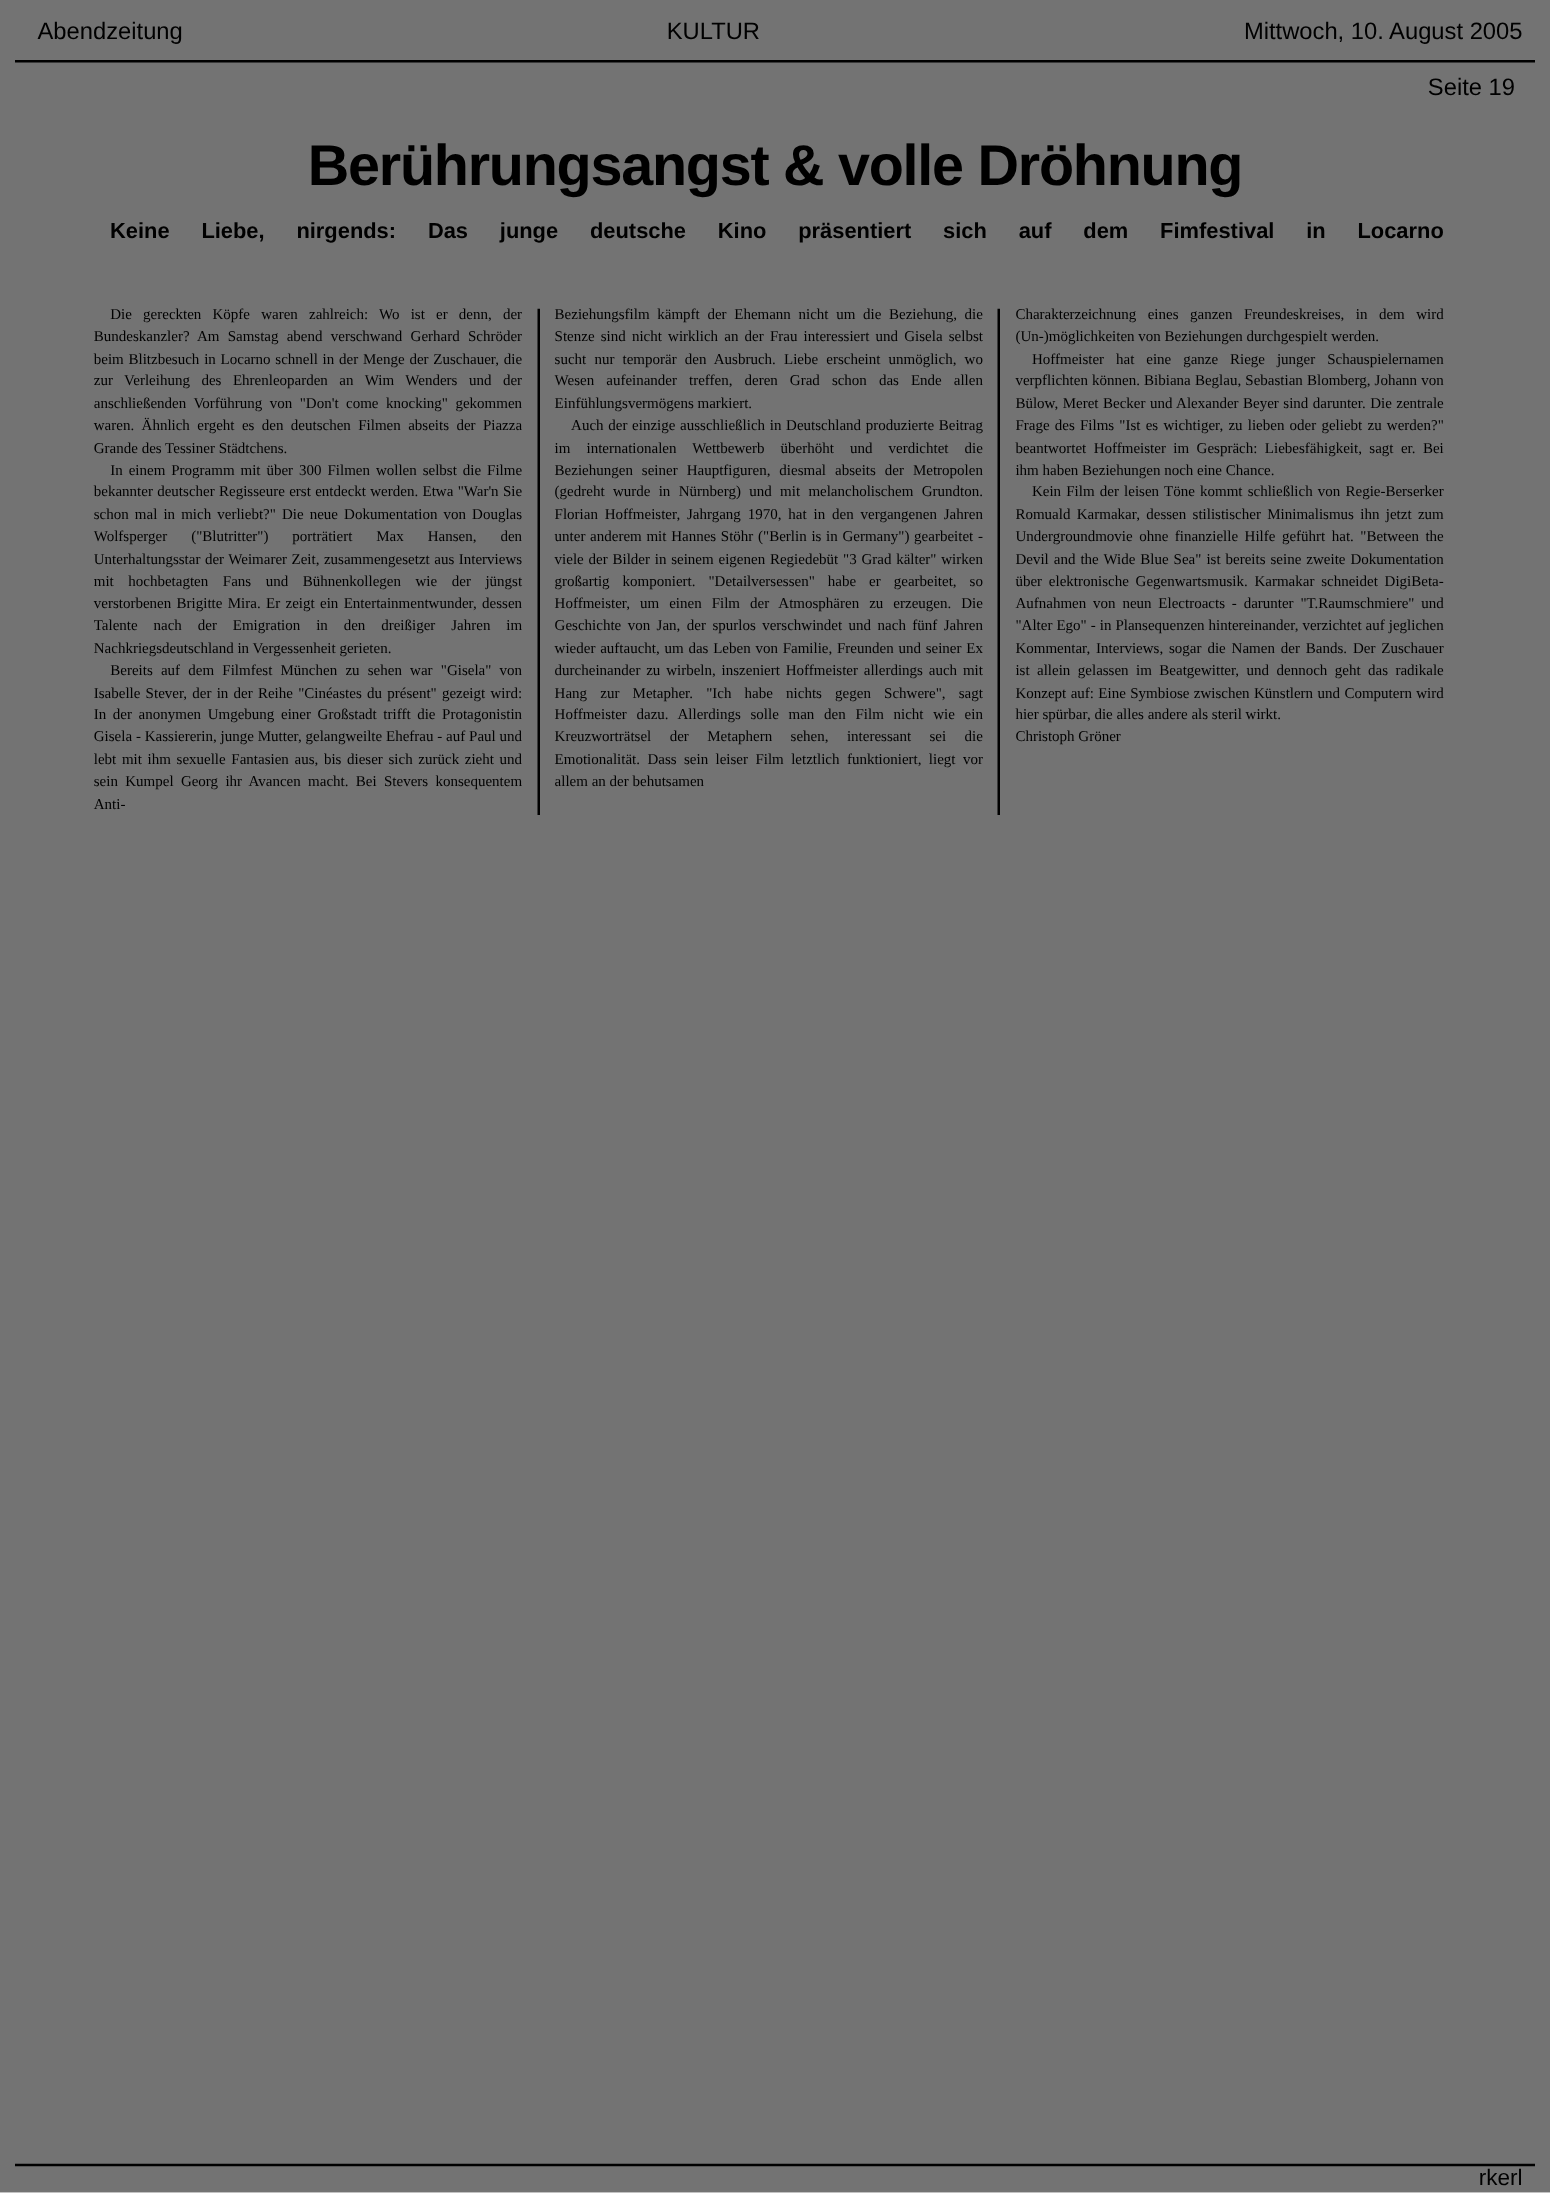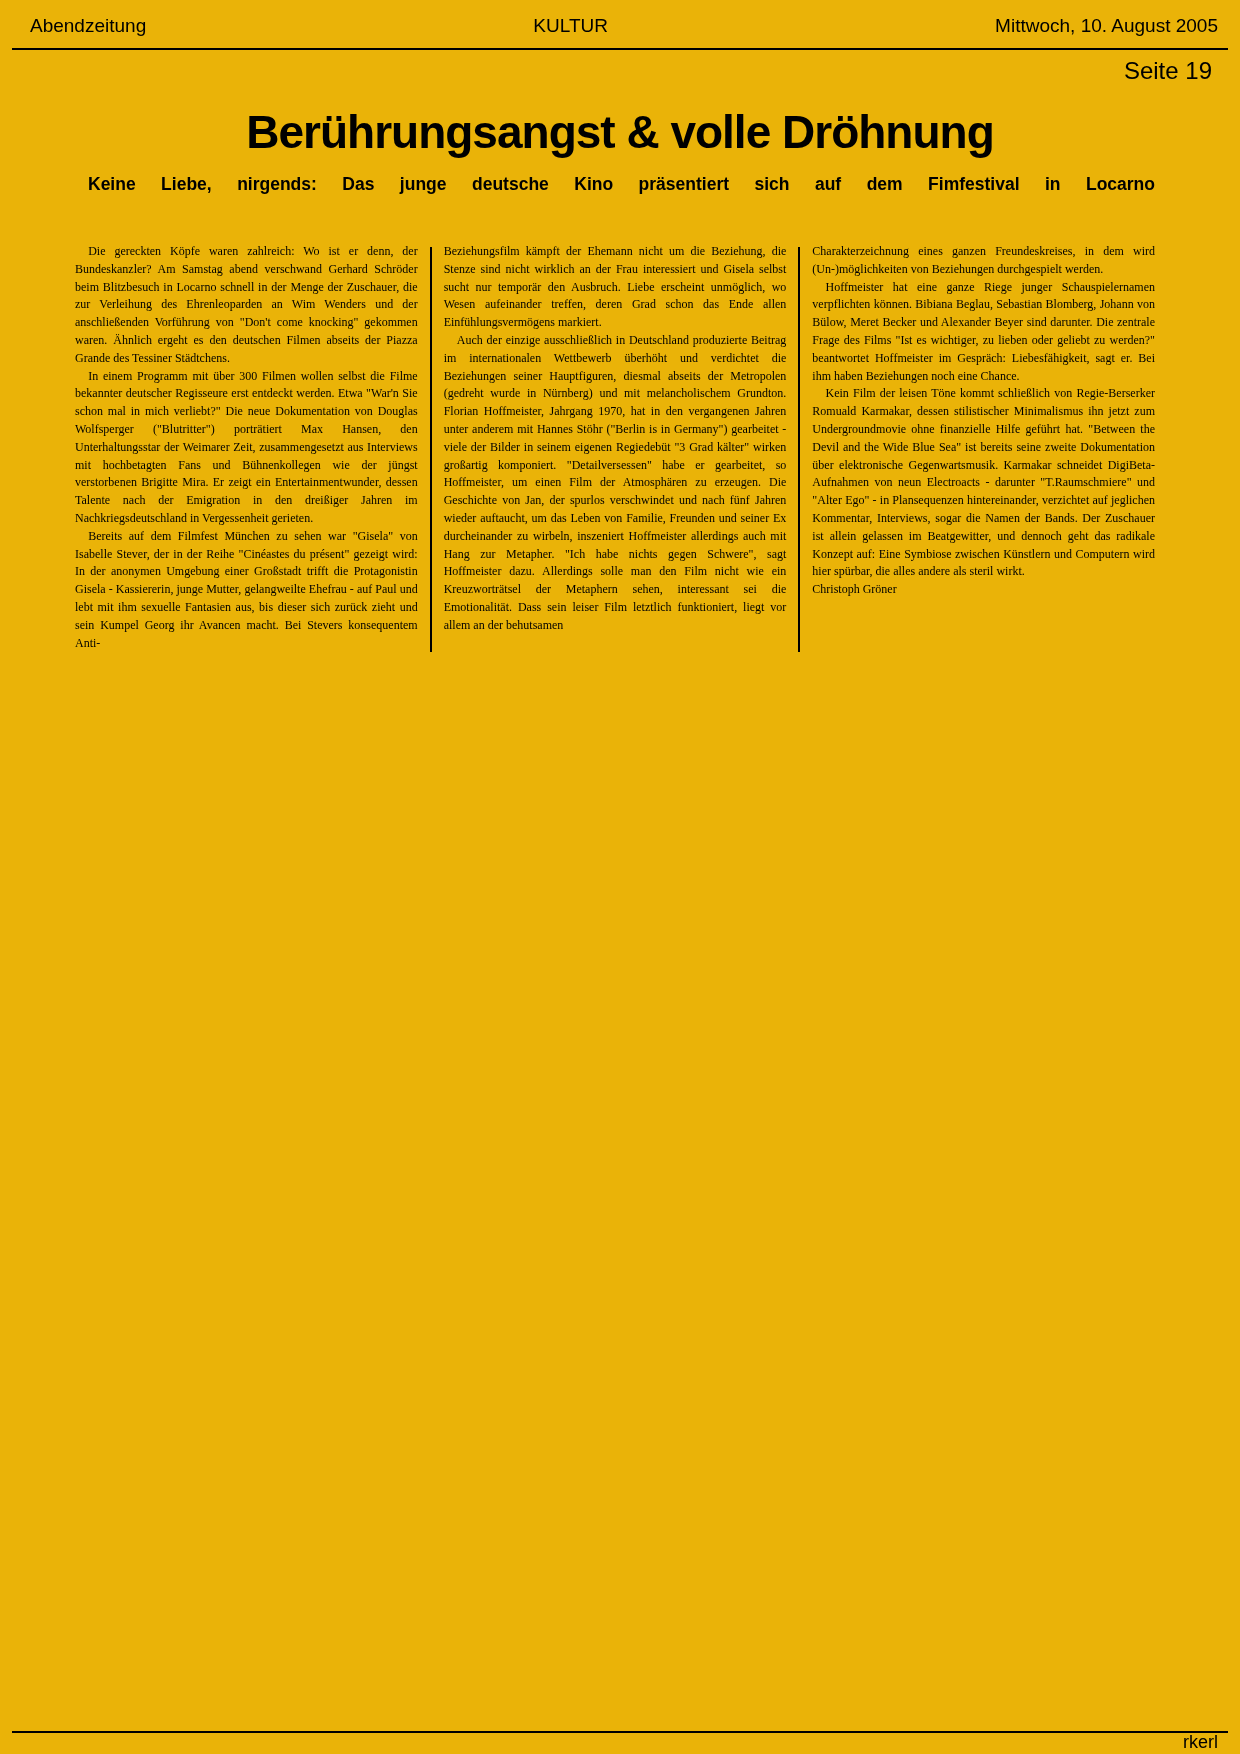--- a/index.html
+++ b/index.html
@@ -1,32 +1,32 @@
 <!DOCTYPE html>
 <html><head>
 <meta charset="utf-8">
 <style>
   * { margin:0; padding:0; box-sizing:border-box; }
   html, body { background:#ffffff; }
   .page {
-    width:1240px; height:1754px; background:#eab308; color:#000;
+    width:1240px; height:1754px; background:#737373; color:#000;
     position:relative; overflow:hidden; margin:0 auto;
     font-family:"Liberation Sans", sans-serif;
   }
   
   .masthead {
     display:flex; justify-content:space-between; align-items:baseline;
     padding:14px 22px 0 30px; font-size:19px; line-height:24px;
   }
   .masthead-rule, .footer-rule {
     height:2px; background:#000; margin:10px 12px 0 12px;
   }
   .page-number {
     text-align:right; padding-right:28px; margin-top:10px;
-    font-size:24px; line-height:22px;
+    font-size:19px; line-height:22px;
   }
   
   .article-title {
     margin-top:24px; text-align:center;
     font-size:46px; line-height:53px; font-weight:bold; letter-spacing:-1px;
   }
   .article-subtitle {
     margin:14px 85px 0 88px;
     font-size:17.5px; line-height:22px; font-weight:bold;
     text-align:justify; text-align-last:justify;

